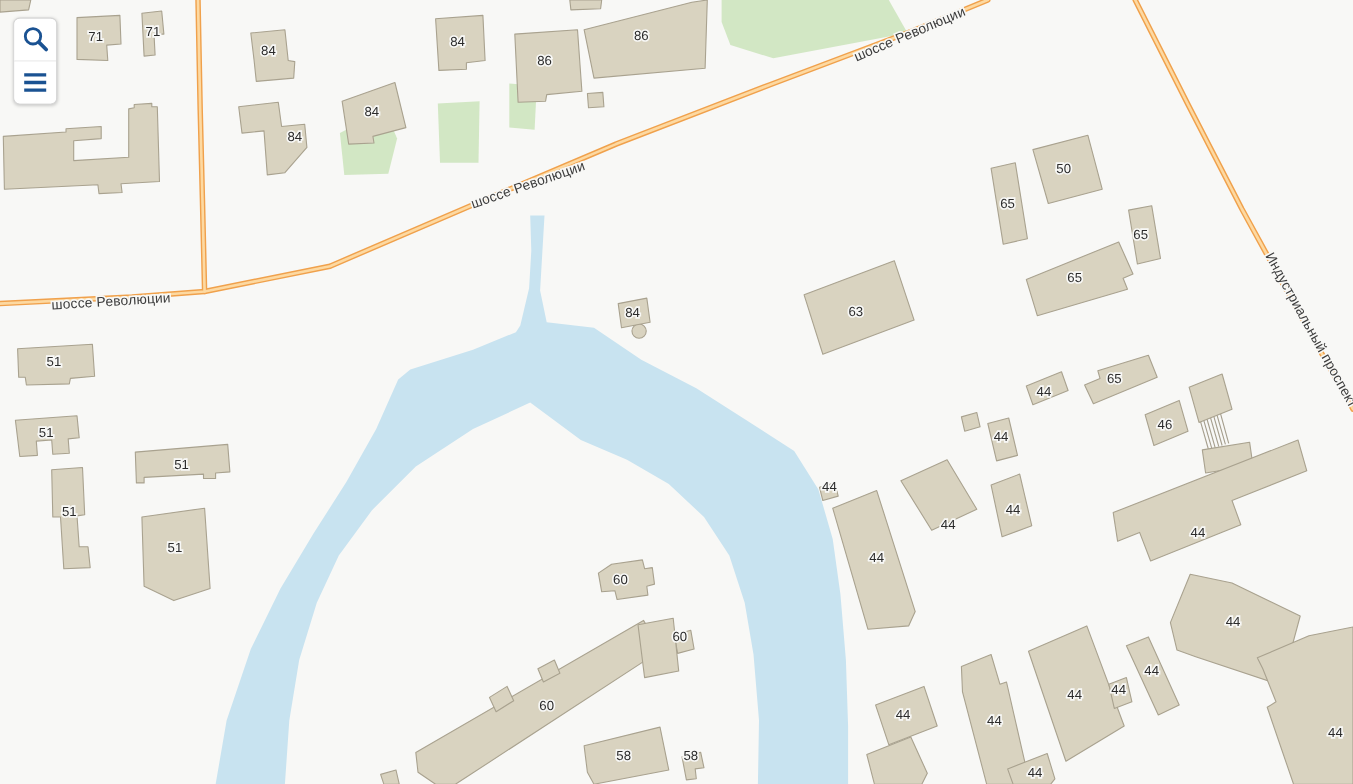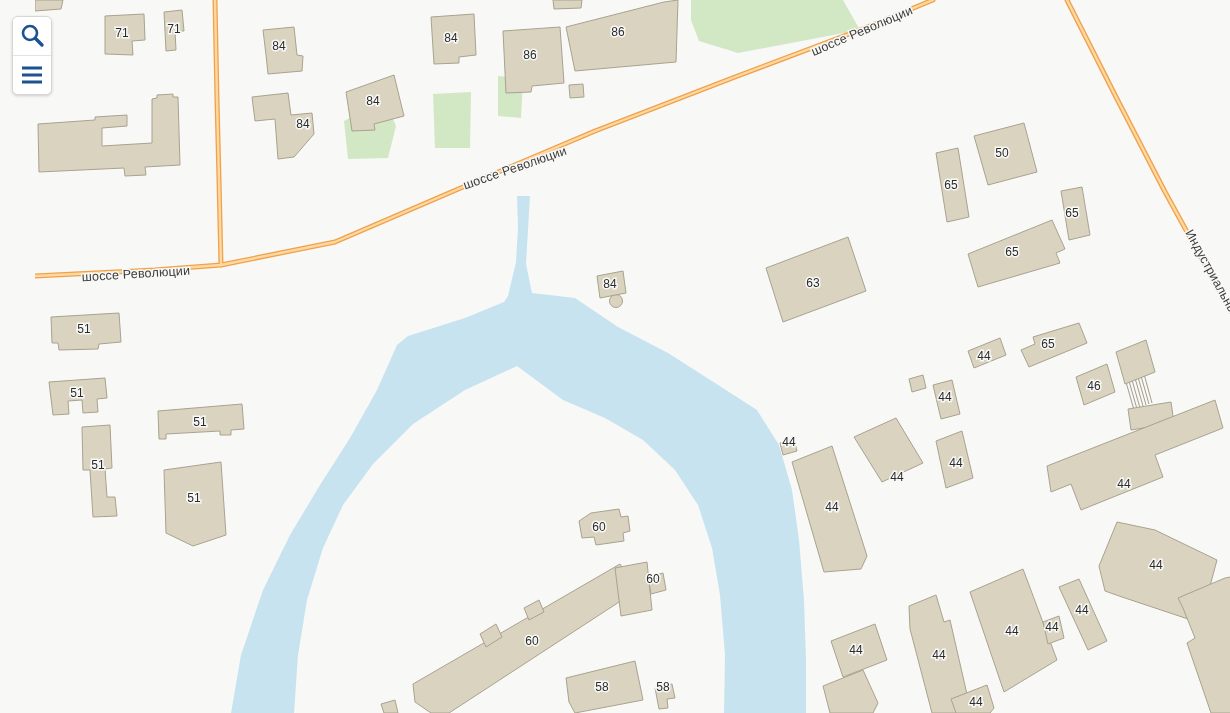--- a/index.html
+++ b/index.html
@@ -1,17 +1,17 @@
 <!DOCTYPE html>
 <html><head>
 <meta charset="utf-8">
 <style>
   html,body{margin:0;padding:0;}
   body{width:1230px;height:713px;overflow:hidden;font-family:"Liberation Sans",sans-serif;}
-  .map-wrap{position:relative;width:1030px;height:713px;background:#f8f8f6;padding-left:35px;}
+  .map-wrap{position:relative;width:1030px;height:713px;background:#f8f8f6;}
   svg{display:block;}
   .controls{
     position:absolute;left:12px;top:16px;width:38px;
     background:#ffffff;border:1px solid #d6d6d6;border-radius:6px;
     box-shadow:0 1px 3px rgba(0,0,0,.18);overflow:hidden;
   }
   .controls button{
     display:block;width:38px;height:38px;border:none;background:#fff;
     padding:0;margin:0;cursor:pointer;
   }

